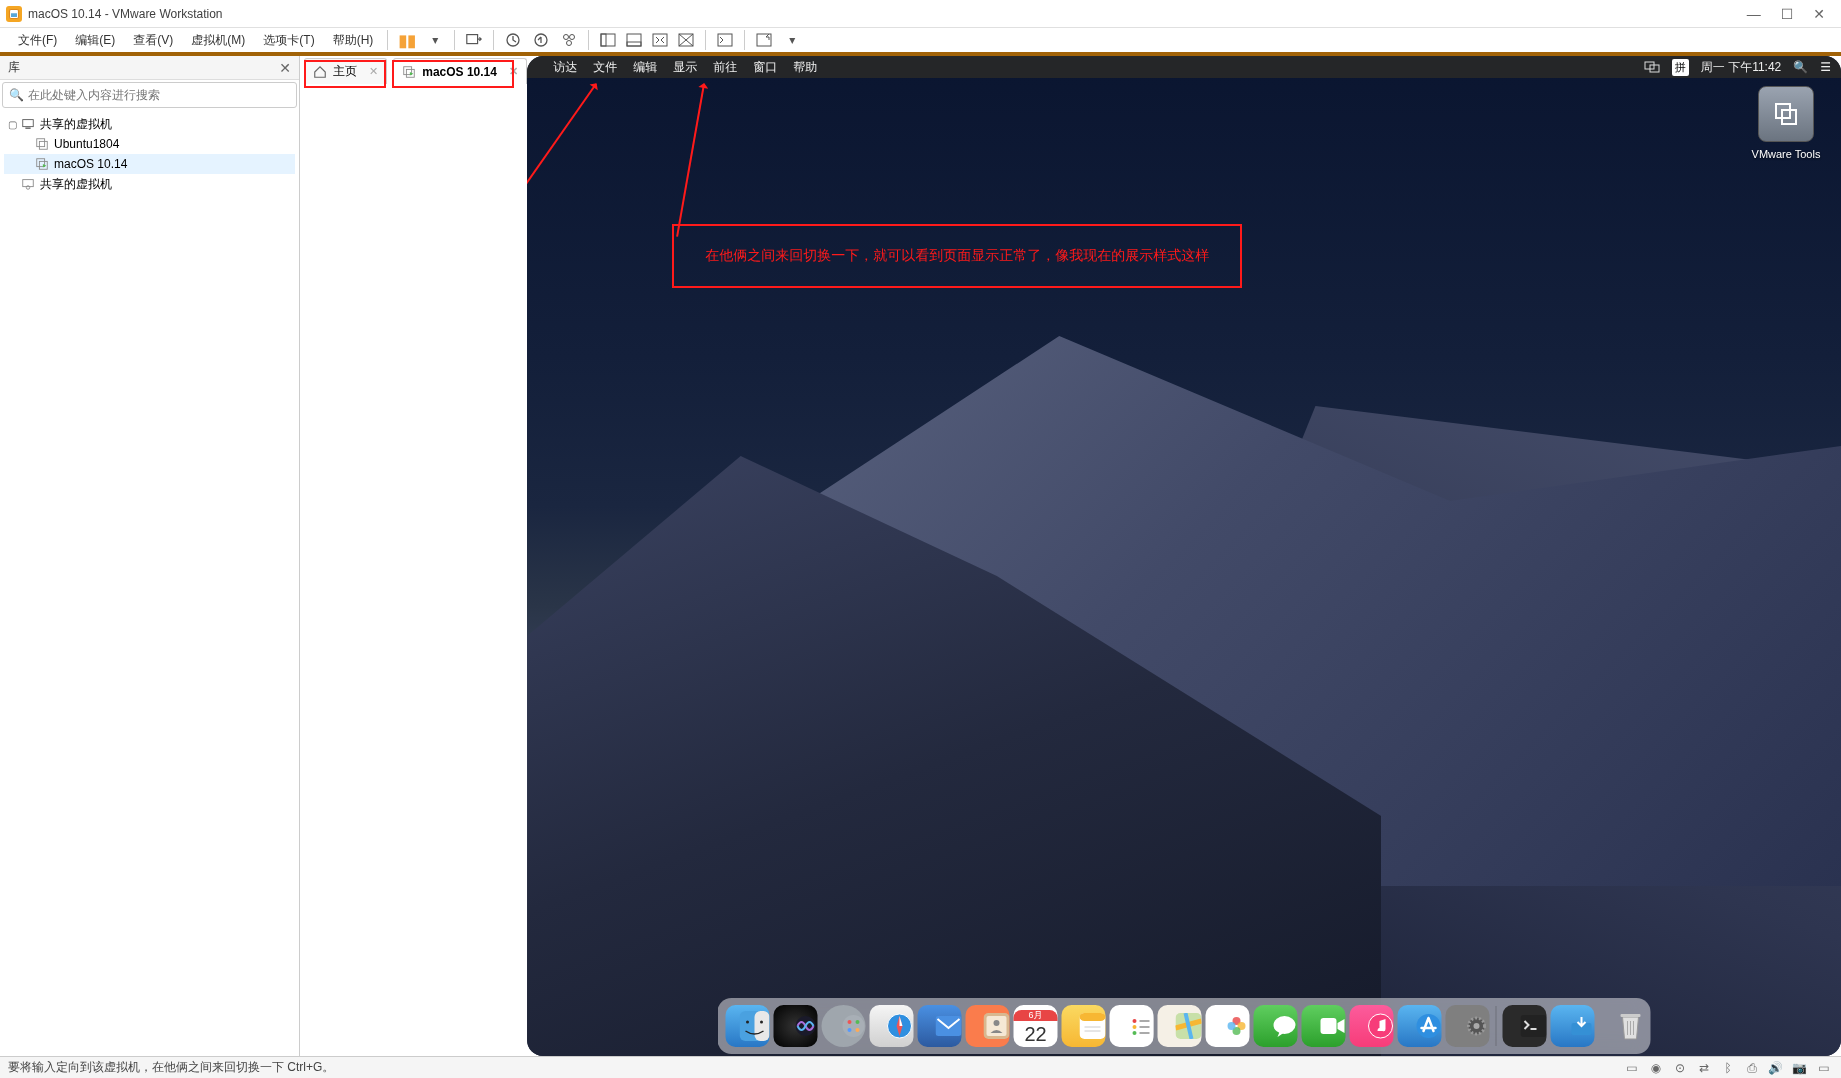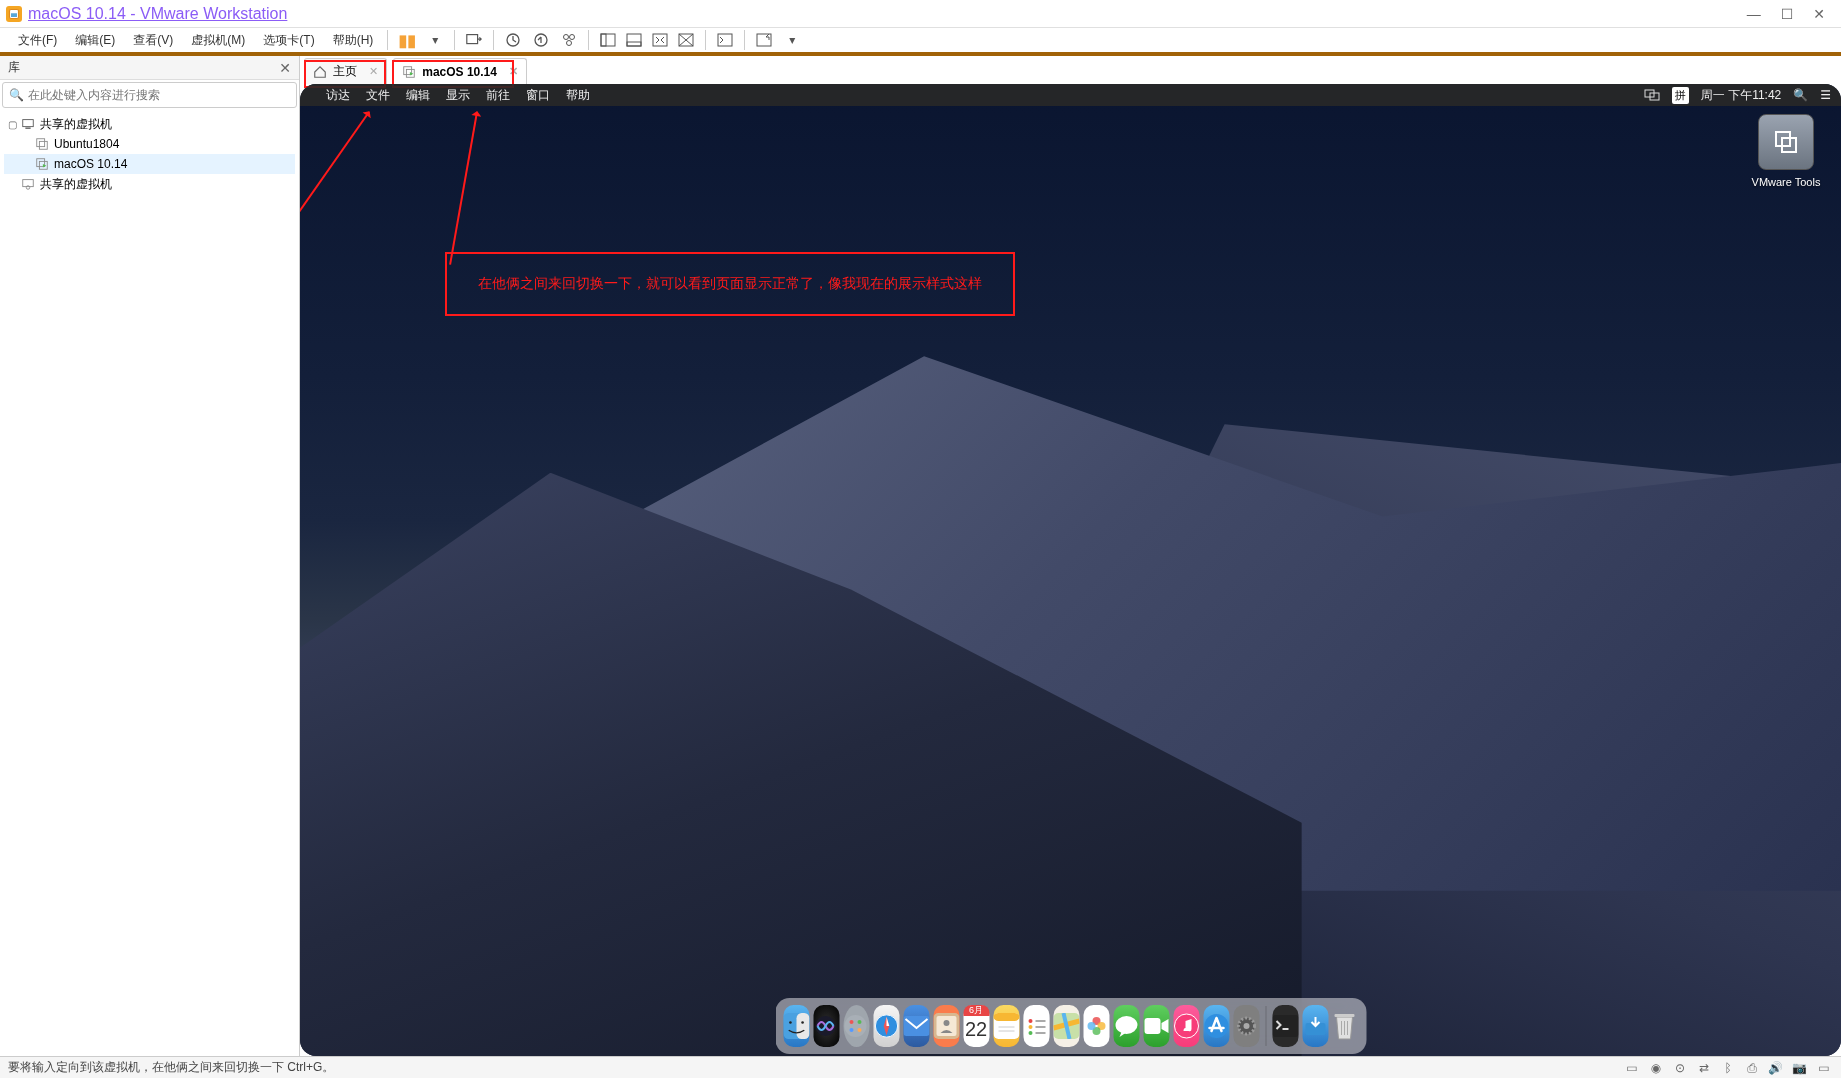--- a/index.html
+++ b/index.html
@@ -2,21 +2,21 @@
 <html><head>
 <meta charset="utf-8">
 <style>
 * { margin: 0; padding: 0; box-sizing: border-box; font-family: "Microsoft YaHei", "Segoe UI", Arial, sans-serif; }
 body { width: 1841px; height: 1078px; background: #fff; overflow: hidden; font-size: 12px; position: relative; }
 
 
 .titlebar { height: 28px; display: flex; align-items: center; padding: 0 6px; border-bottom: 1px solid #e0e0e0; }
 .titlebar .app-icon { width: 16px; height: 16px; background: #f5a623; border-radius: 3px; margin-right: 6px; display: flex; align-items: center; justify-content: center; }
 .titlebar .app-icon svg { width: 12px; height: 12px; }
-.titlebar .title { color: #8b5cf6; font-size: 16px; text-decoration: underline; }
+.titlebar .title { color: #404040; font-size: 12px; }
 .titlebar .win-controls { margin-left: auto; display: flex; gap: 20px; padding-right: 10px; }
 .titlebar .win-controls span { color: #666; cursor: pointer; font-size: 14px; }
 
 
 .menubar { height: 28px; display: flex; align-items: center; padding: 0 10px; border-bottom: 4px solid #a16207; gap: 2px; }
 .menubar .menu-item { padding: 3px 8px; cursor: pointer; color: #333; }
 .menubar .sep { width: 1px; height: 20px; background: #ccc; margin: 0 4px; }
 .menubar .tool-btn { width: 26px; height: 24px; display: flex; align-items: center; justify-content: center; cursor: pointer; color: #555; }
 .menubar .tool-btn.pause { color: #f5a237; font-weight: bold; font-size: 16px; }
 .menubar .tool-group { display: flex; gap: 0; }
@@ -35,21 +35,21 @@
 .search-box input { border: none; outline: none; flex: 1; font-size: 12px; background: transparent; }
 .tree { padding: 4px; }
 .tree-row { display: flex; align-items: center; height: 20px; padding-left: 4px; cursor: pointer; }
 .tree-row .toggle { width: 12px; color: #666; font-size: 10px; }
 .tree-row .icon { width: 16px; margin-right: 4px; display: flex; align-items: center; justify-content: center; }
 .tree-row.l1 { padding-left: 18px; }
 .tree-row.sel { background: #e5f3ff; }
 .vm-icon { width:14px; height:14px; }
 
 
-.content { flex: 1; display: flex; flex-direction: column; background: #fff; position: relative; }
+.content { flex: 1; display: flex; flex-direction: row; background: #fff; position: relative; }
 .tab-row { height: 28px; display: flex; align-items: flex-end; padding-left: 4px; gap: 6px; position: relative; }
 .tab { height: 26px; border: 1px solid #ccc; border-bottom: none; display: flex; align-items: center; padding: 0 8px; gap: 6px; background: #f8f8f8; cursor: pointer; font-size: 12px; min-width: 70px; border-radius: 3px 3px 0 0; }
 .tab.active { background: #fff; font-weight: bold; z-index: 3; }
 .tab .tab-close { color: #aaa; margin-left: 6px; font-size: 11px; }
 .tab .tab-icon { width: 14px; height: 14px; display: flex; align-items: center; justify-content: center; }
 
 
 .red-box-tabs { position: absolute; border: 2px solid #ff1a1a; pointer-events: none; z-index: 5; }
 .rb1 { left: 304px; top: 60px; width: 82px; height: 28px; }
 .rb2 { left: 392px; top: 60px; width: 122px; height: 28px; }
@@ -76,21 +76,21 @@
 
 .anno-box { position: absolute; top: 168px; left: 145px; width: 570px; height: 64px; border: 2px solid #ff1a1a; display: flex; align-items: center; justify-content: center; color: #ff1a1a; font-size: 14px; z-index: 9; }
 .arrow-line { position: absolute; background: #ff1a1a; pointer-events: none; z-index: 9; }
 .arrow-line.a1 { top: 28px; left: 68px; width: 2px; height: 140px; transform: rotate(35deg); transform-origin: top; }
 .arrow-line.a1::before { content: ''; position: absolute; top: -6px; left: -4px; border: 5px solid transparent; border-bottom-color: #ff1a1a; }
 .arrow-line.a2 { top: 28px; left: 176px; width: 2px; height: 155px; transform: rotate(10deg); transform-origin: top; }
 .arrow-line.a2::before { content: ''; position: absolute; top: -6px; left: -4px; border: 5px solid transparent; border-bottom-color: #ff1a1a; }
 
 
 .dock { position: absolute; bottom: 2px; left: 50%; transform: translateX(-50%); height: 56px; background: rgba(220,220,225,0.55); border-radius: 14px; display: flex; align-items: center; padding: 4px 8px; gap: 4px; z-index: 10; backdrop-filter: blur(10px); }
-.dock-item { width: 26px; height: 42px; border-radius: 10px; display: flex; align-items: center; justify-content: flex-start; font-size: 22px; cursor: pointer; }
+.dock-item { width: 44px; height: 42px; border-radius: 10px; display: flex; align-items: center; justify-content: flex-end; font-size: 22px; cursor: pointer; }
 .dock-sep { width: 1px; height: 40px; background: rgba(0,0,0,0.2); margin: 0 2px; }
 
 
 .statusbar { height: 22px; border-top: 1px solid #ccc; display: flex; align-items: center; padding: 0 8px; font-size: 12px; color: #444; background: #f5f5f5; }
 .statusbar .right-icons { margin-left: auto; display: flex; gap: 6px; color: #666; }
 .statusbar .right-icons span { width: 18px; text-align: center; }
 
 svg { display: block; }
 </style>
 </head>

